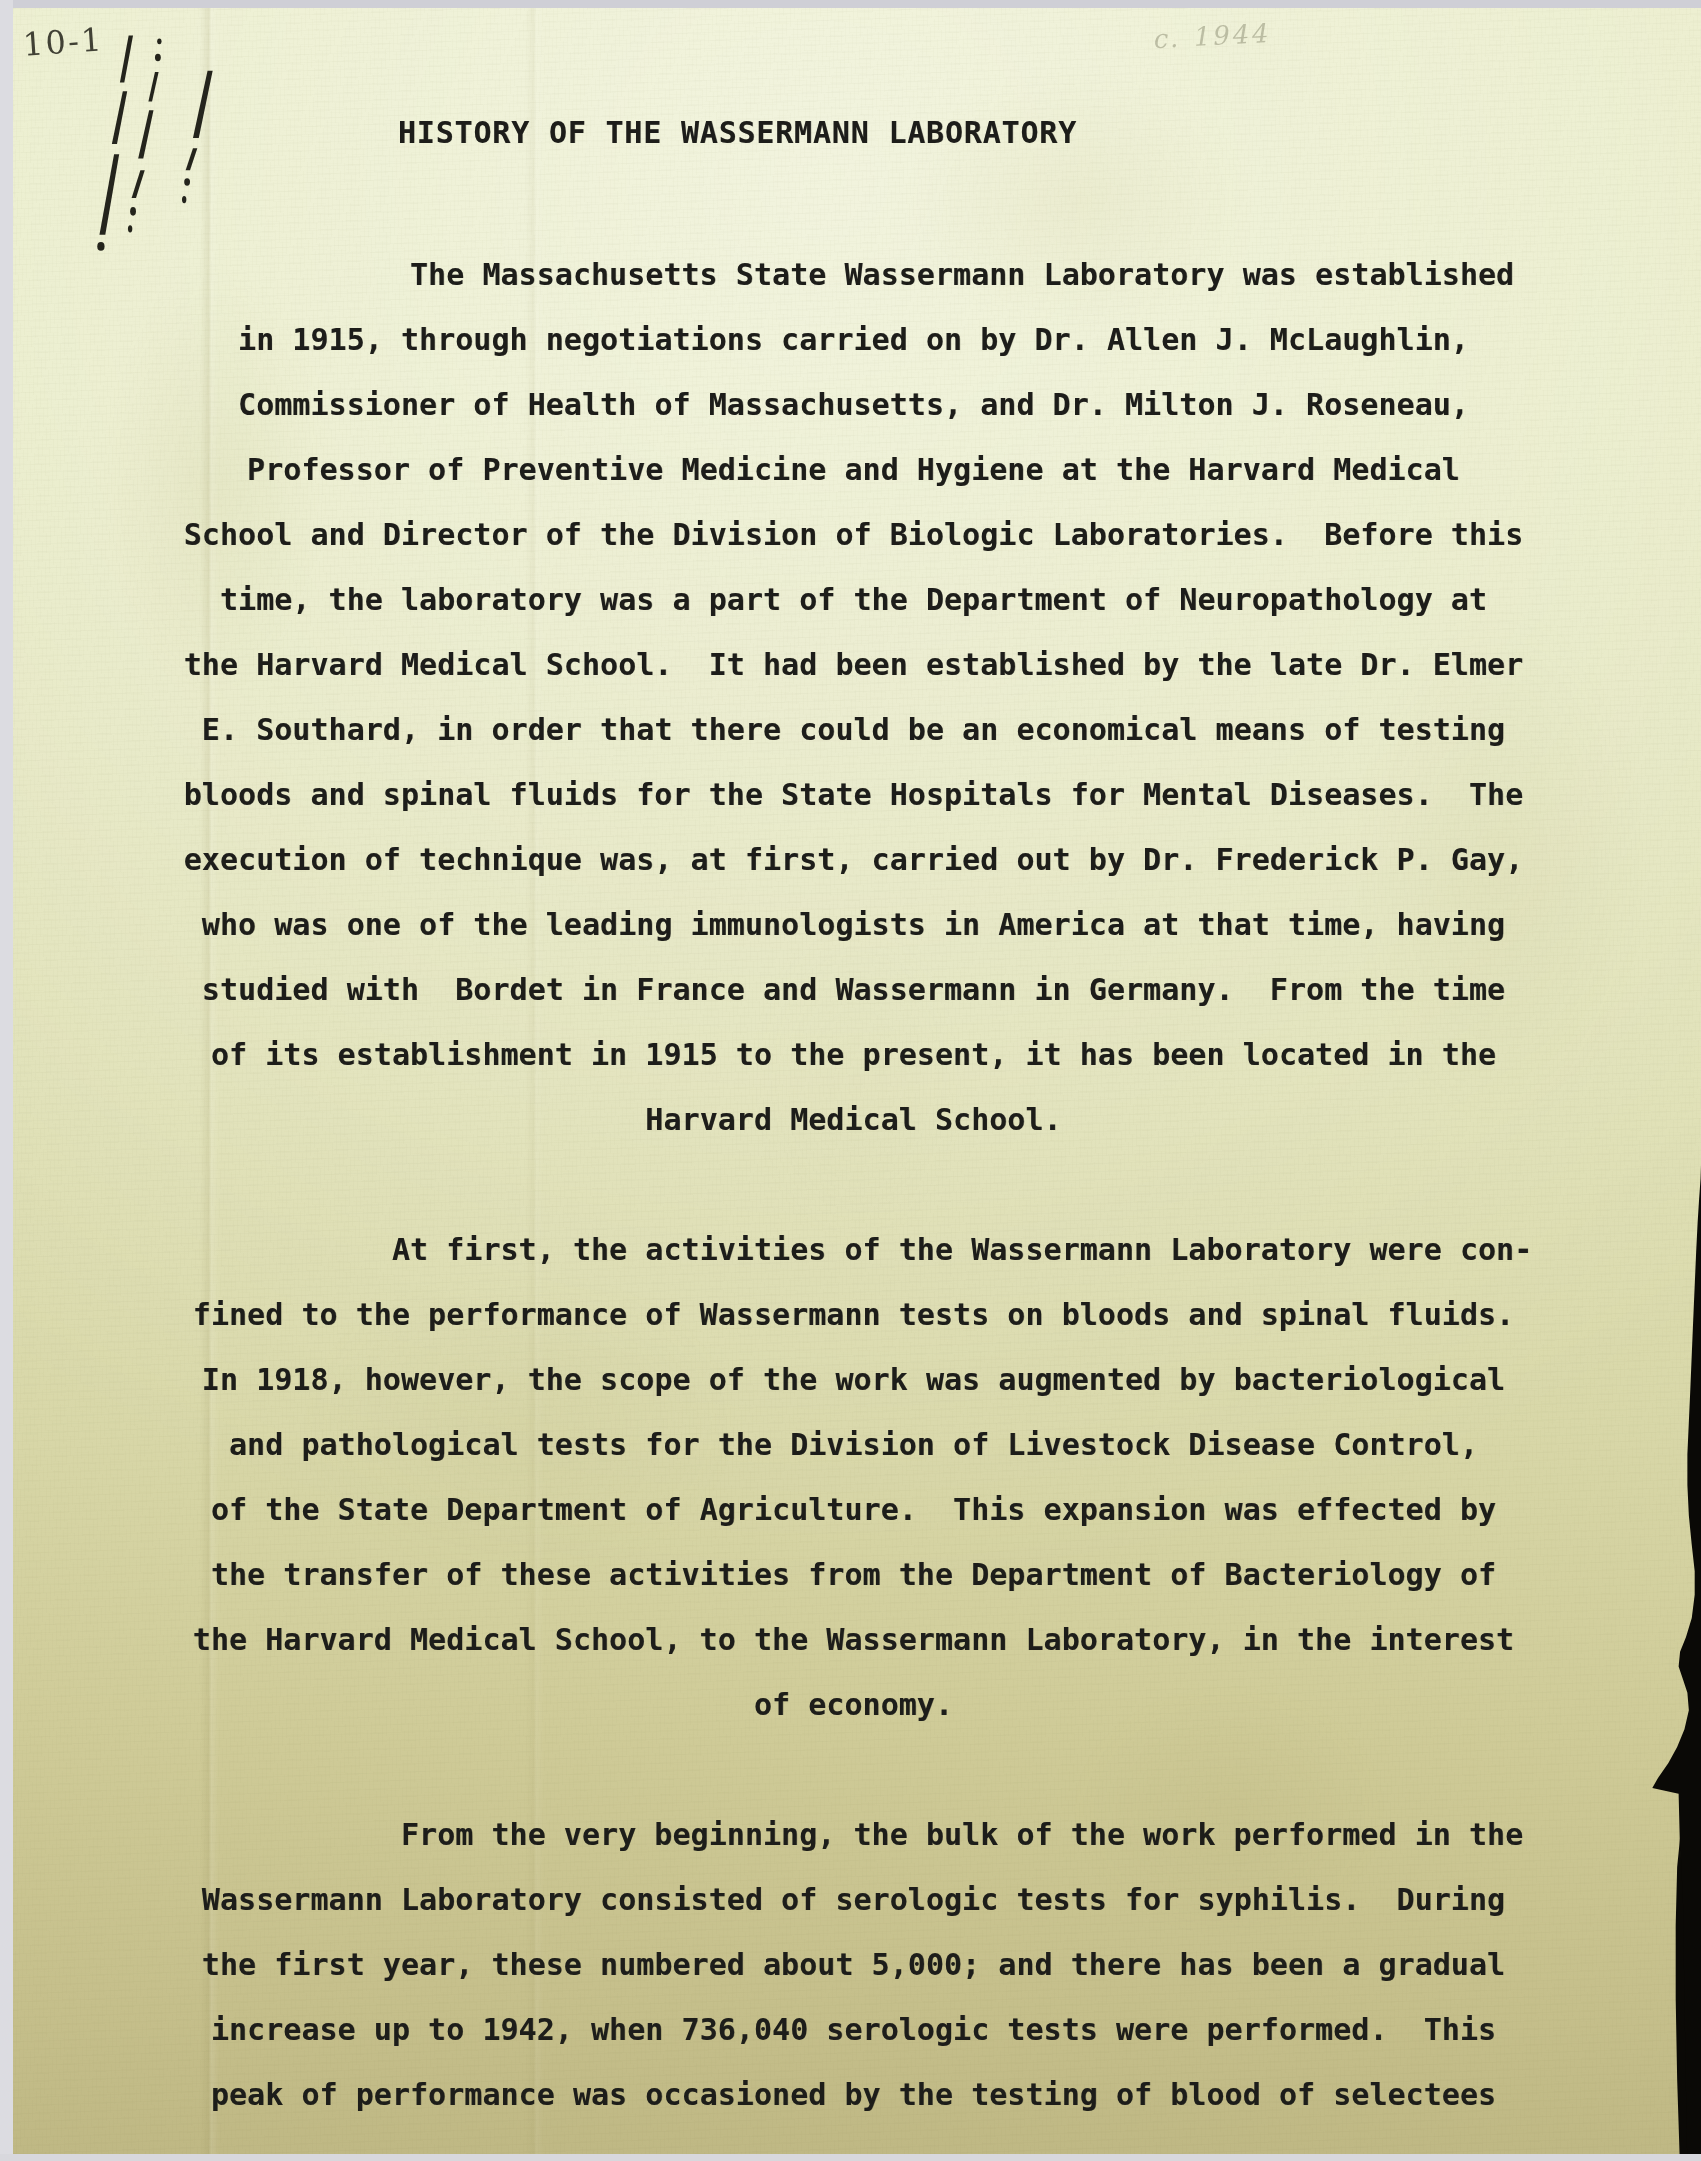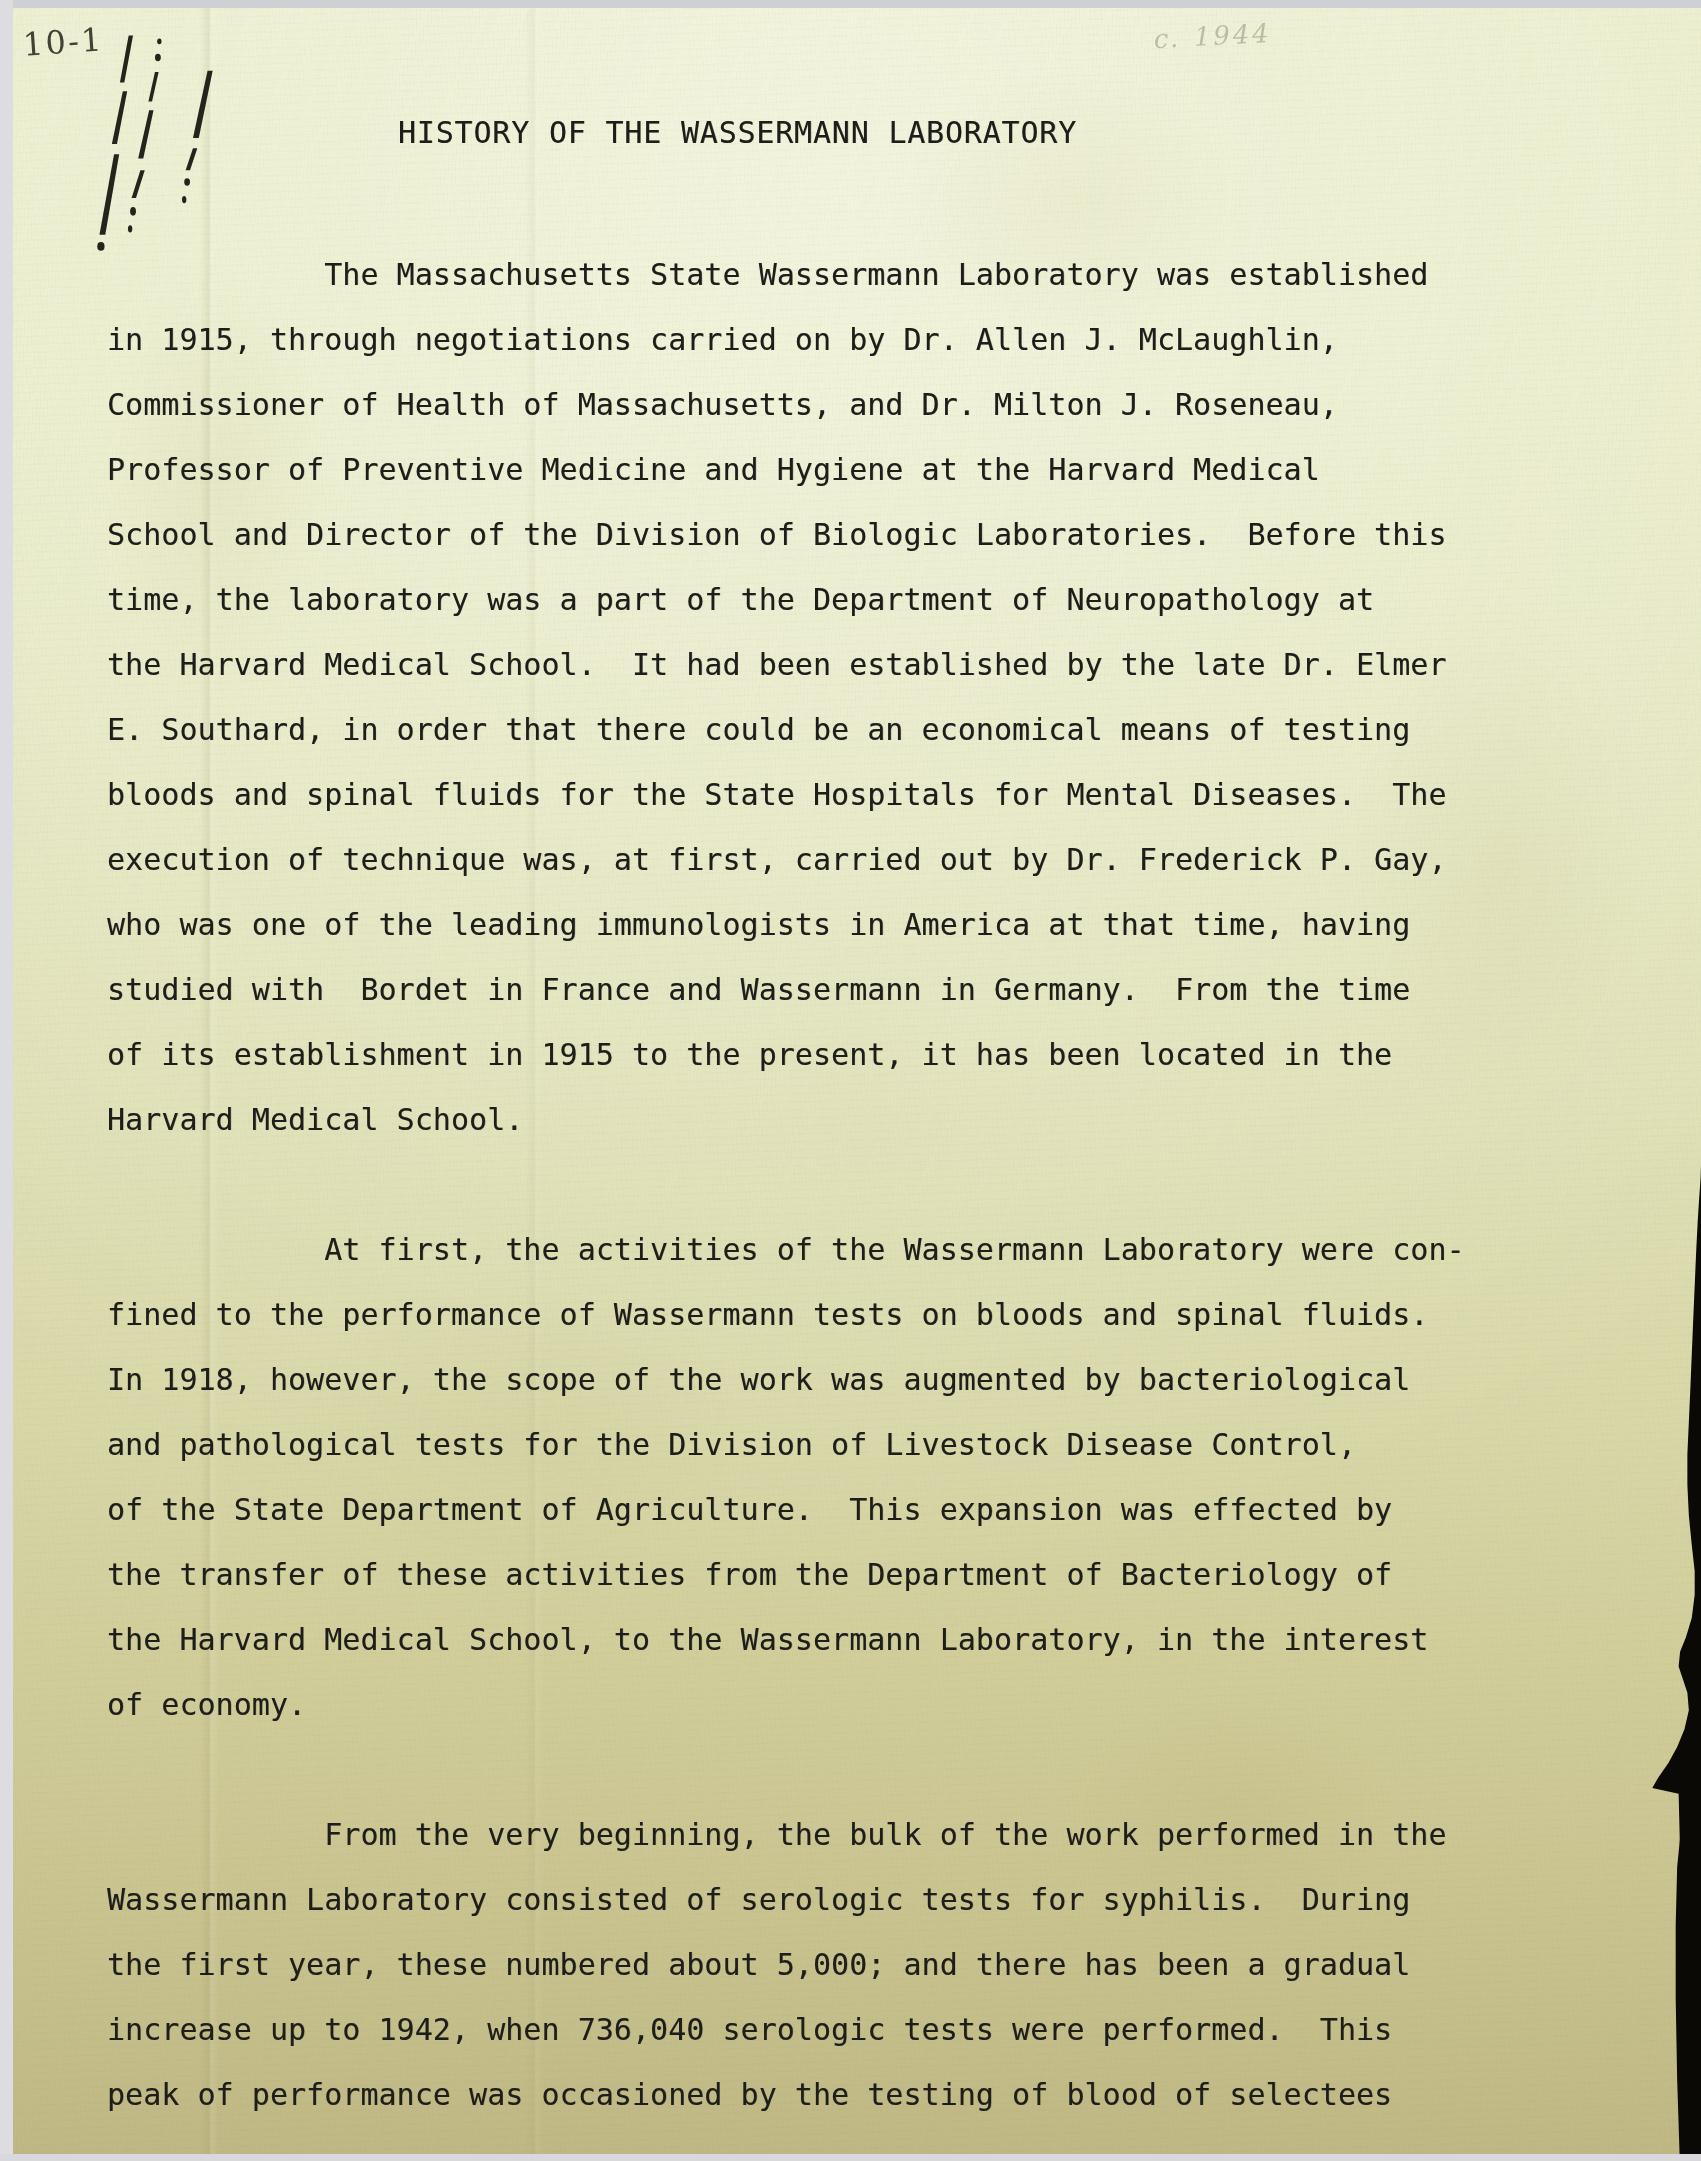--- a/index.html
+++ b/index.html
@@ -87,20 +87,21 @@
     height: 1035px;
     pointer-events: none;
   }
   #tear svg { display:block; width:100%; height:100%; }
 
   
   #typed {
     position: absolute;
     left: 0; top: 0; right: 0; bottom: 0;
     color: #1d1d1a;
+    font-weight: bold;
   }
 
   .doc-title {
     position: absolute;
     left: 0;
     top: 107px;
     width: 1449px;
     text-align: center;
     font-size: 30px;
     letter-spacing: 0.8px;
@@ -112,21 +113,21 @@
     position: absolute;
     left: 94px;
     top: 234px;
     width: 1493px;
     font-size: 30px;
     line-height: 65px;
     letter-spacing: 0.04px;
     white-space: pre-wrap;
     text-shadow: 0.4px 0.3px 0 rgba(40,40,30,0.40);
   }
-  .ln { display: block; white-space: pre; }
+  .ln { display: block; white-space: pre; text-align: center; }
   .ln.blank { color: transparent; }
 
   
   .hand {
     position: absolute;
     font-family: "DejaVu Serif", "Liberation Serif", serif;
     color: #2a2a20;
     white-space: pre;
   }
   #mark-page {

